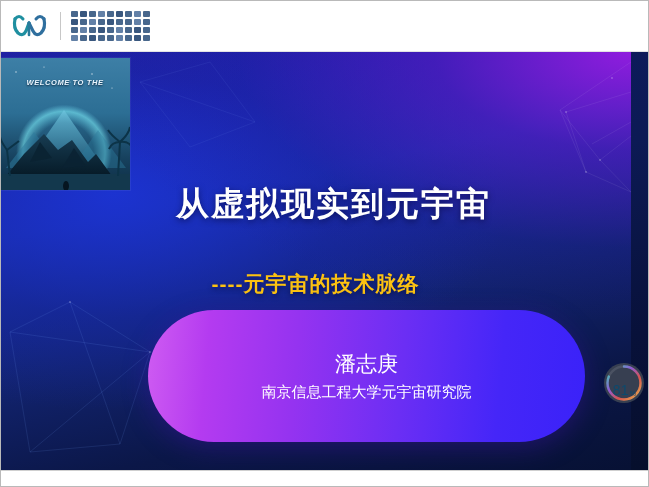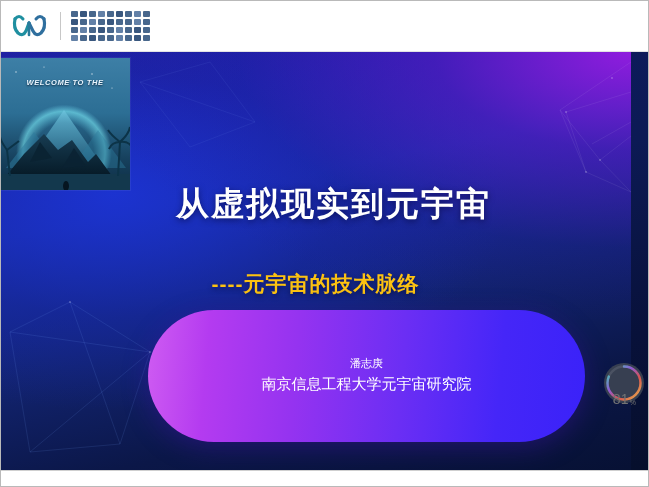--- a/index.html
+++ b/index.html
@@ -53,28 +53,28 @@
     text-shadow:0 2px 6px rgba(0,0,40,.55);padding-left:36px;}
   .title-sub{position:absolute;left:0;right:0;top:186px;text-align:center;z-index:16;
     font-size:21px;font-weight:bold;color:#fcc211;letter-spacing:1px;
     text-shadow:0 2px 5px rgba(0,0,40,.5);margin-top:32px;}
 
   
   .oval{position:absolute;left:148px;top:258px;width:437px;height:132px;border-radius:70px;z-index:16;
     background:linear-gradient(95deg,#cf5cf2 0%,#b43bf0 14%,#9533f0 34%,#6b2ef4 58%,#4526f8 80%,#3a22f9 100%);
     box-shadow:0 6px 26px rgba(60,20,160,.45);
     display:flex;flex-direction:column;align-items:center;justify-content:center;}
-  .oval .who{font-size:11px;color:#ffffff;line-height:1.55;}
+  .oval .who{font-size:21px;color:#ffffff;line-height:1.55;}
   .oval .aff{font-size:15px;color:#ffffff;line-height:1.62;white-space:nowrap;}
 
   
   .badge{position:absolute;left:603px;top:362px;width:42px;height:42px;z-index:40;}
   .badge svg{display:block;}
-  .badge-label{position:absolute;left:0;top:16px;width:42px;height:42px;
-    display:flex;align-items:center;justify-content:center;color:#737373;
+  .badge-label{position:absolute;left:0;top:7px;width:42px;height:42px;
+    display:flex;align-items:center;justify-content:center;color:#0c4a6e;
     font-size:14px;font-weight:normal;letter-spacing:.3px;}
   .badge-label sub{font-size:7px;vertical-align:baseline;position:relative;top:3px;left:1px;}
 
   
   .footer{position:absolute;left:0;top:470px;width:649px;height:17px;background:#ffffff;z-index:30;}
   .footer-rule{position:absolute;left:0;top:470px;width:649px;height:1px;background:#cfcfcf;z-index:31;}
 </style>
 </head>
 <body>
 

